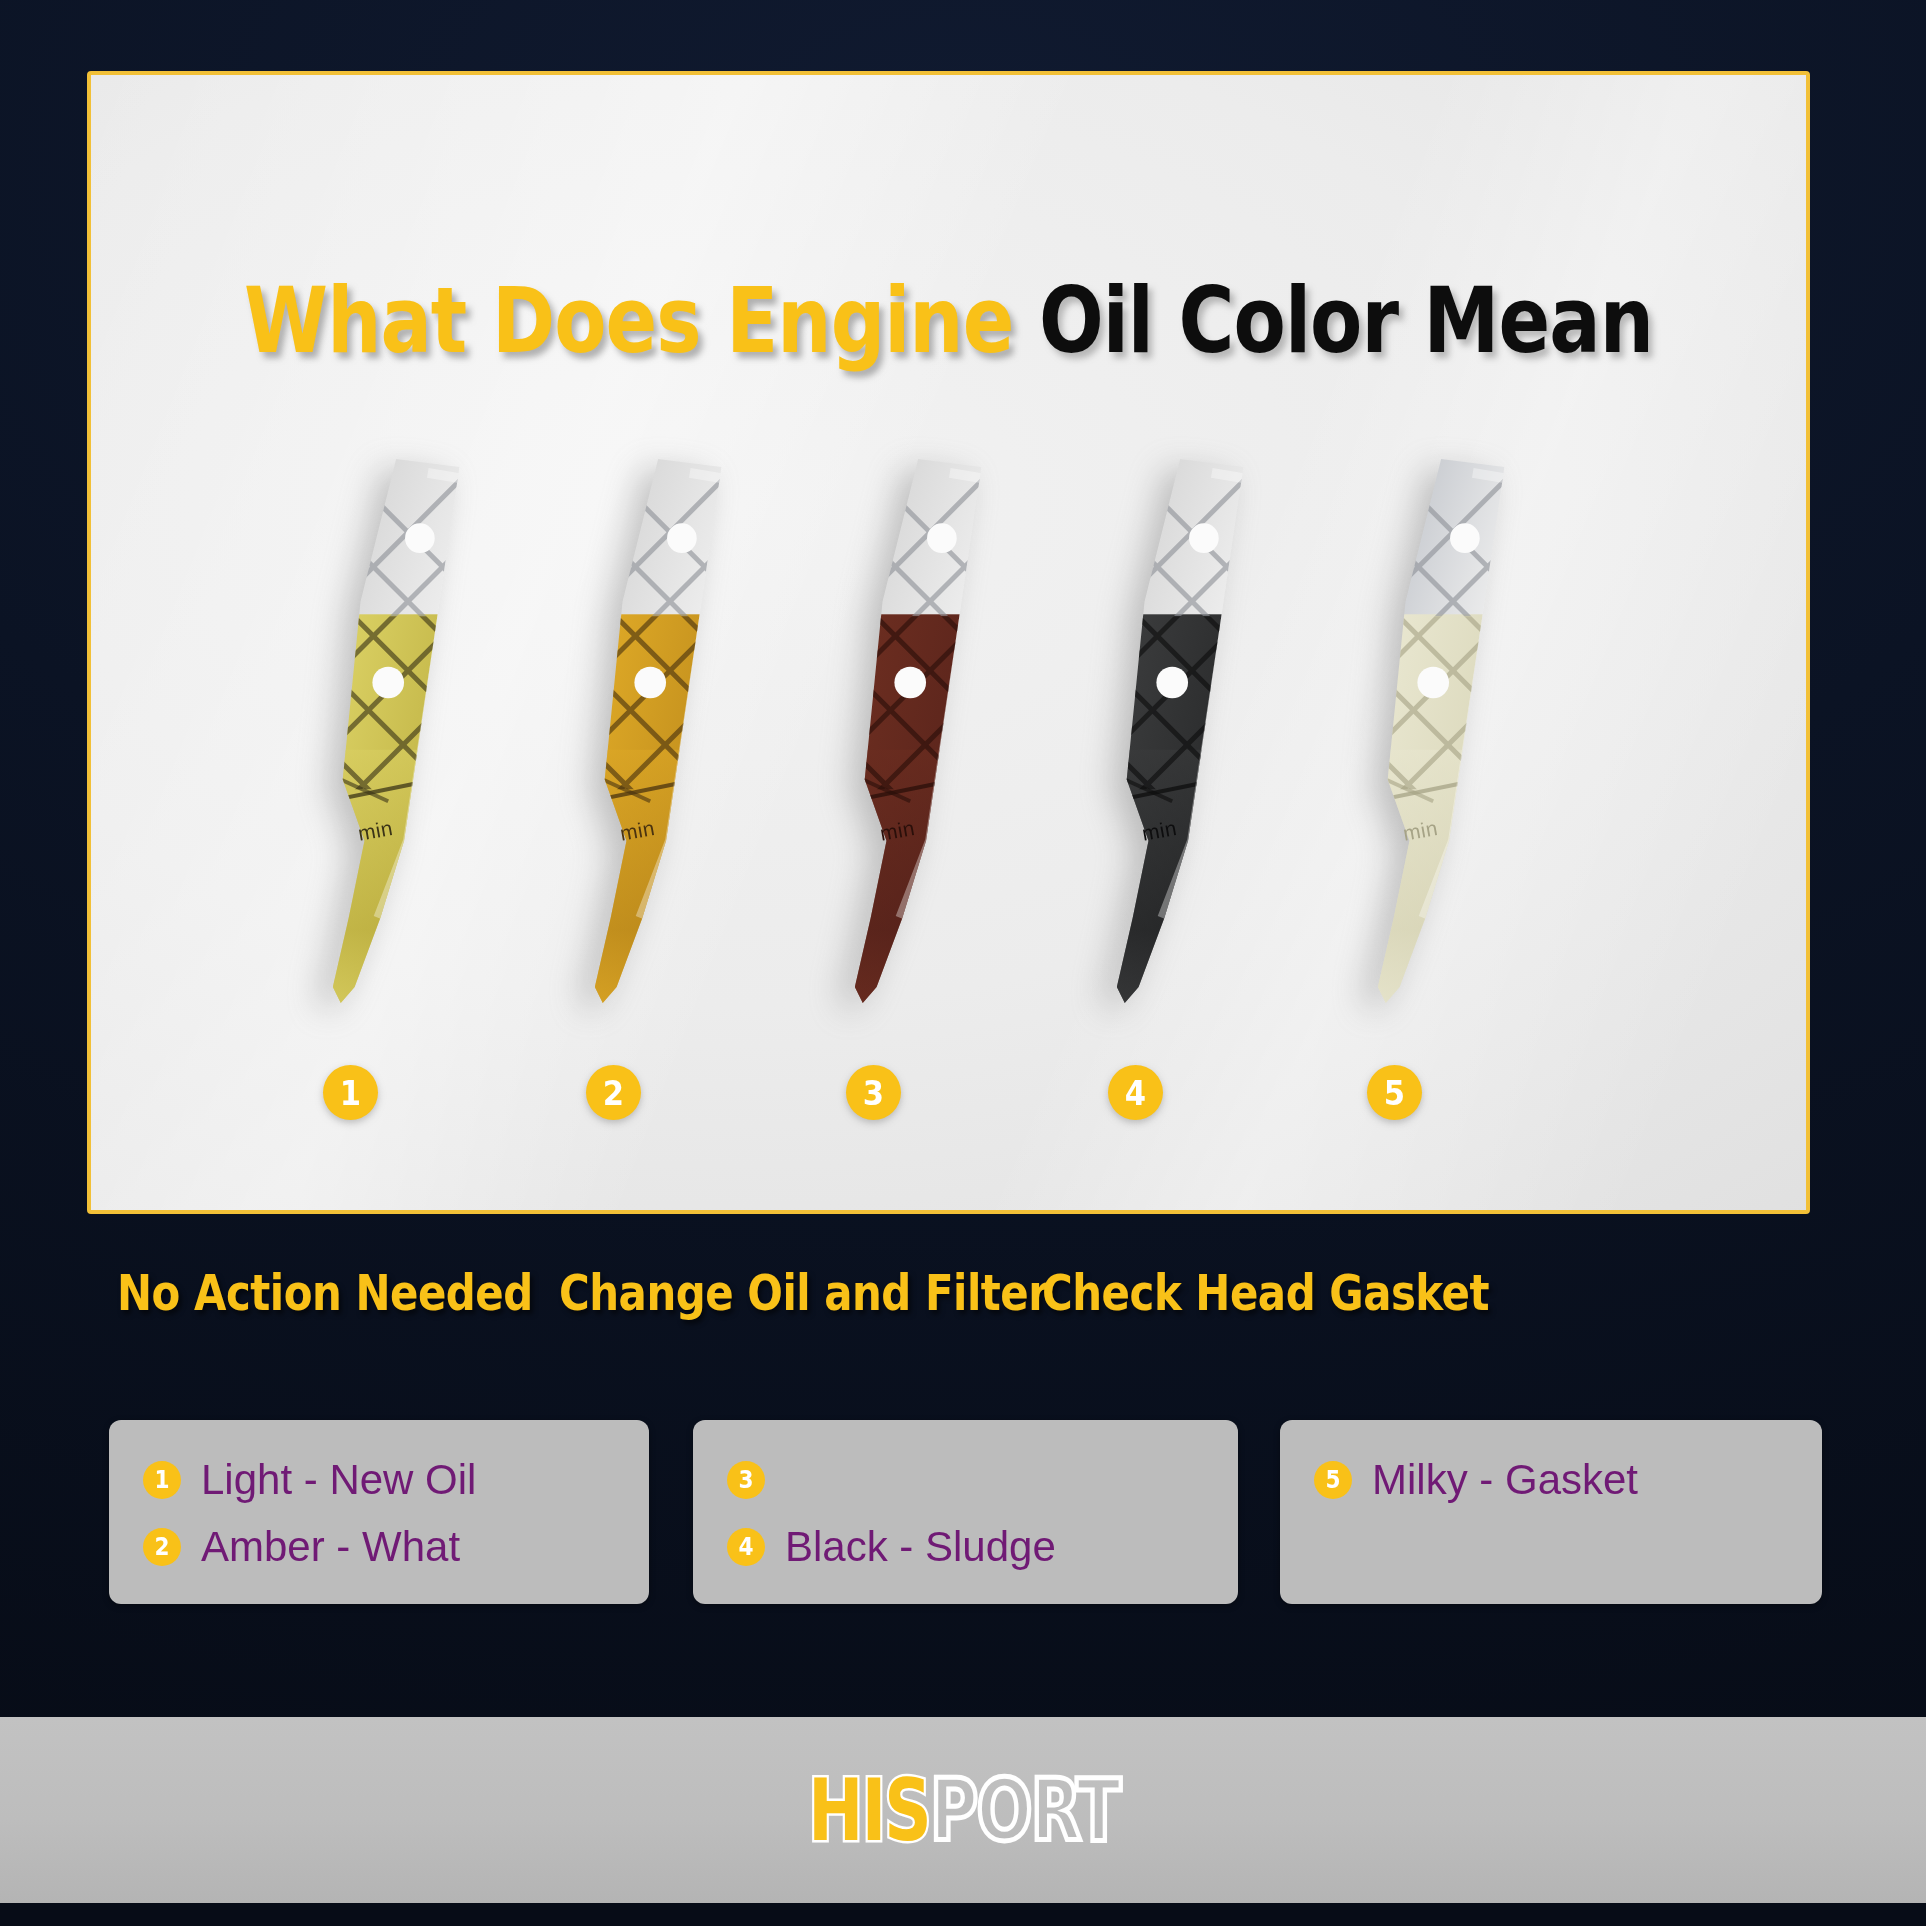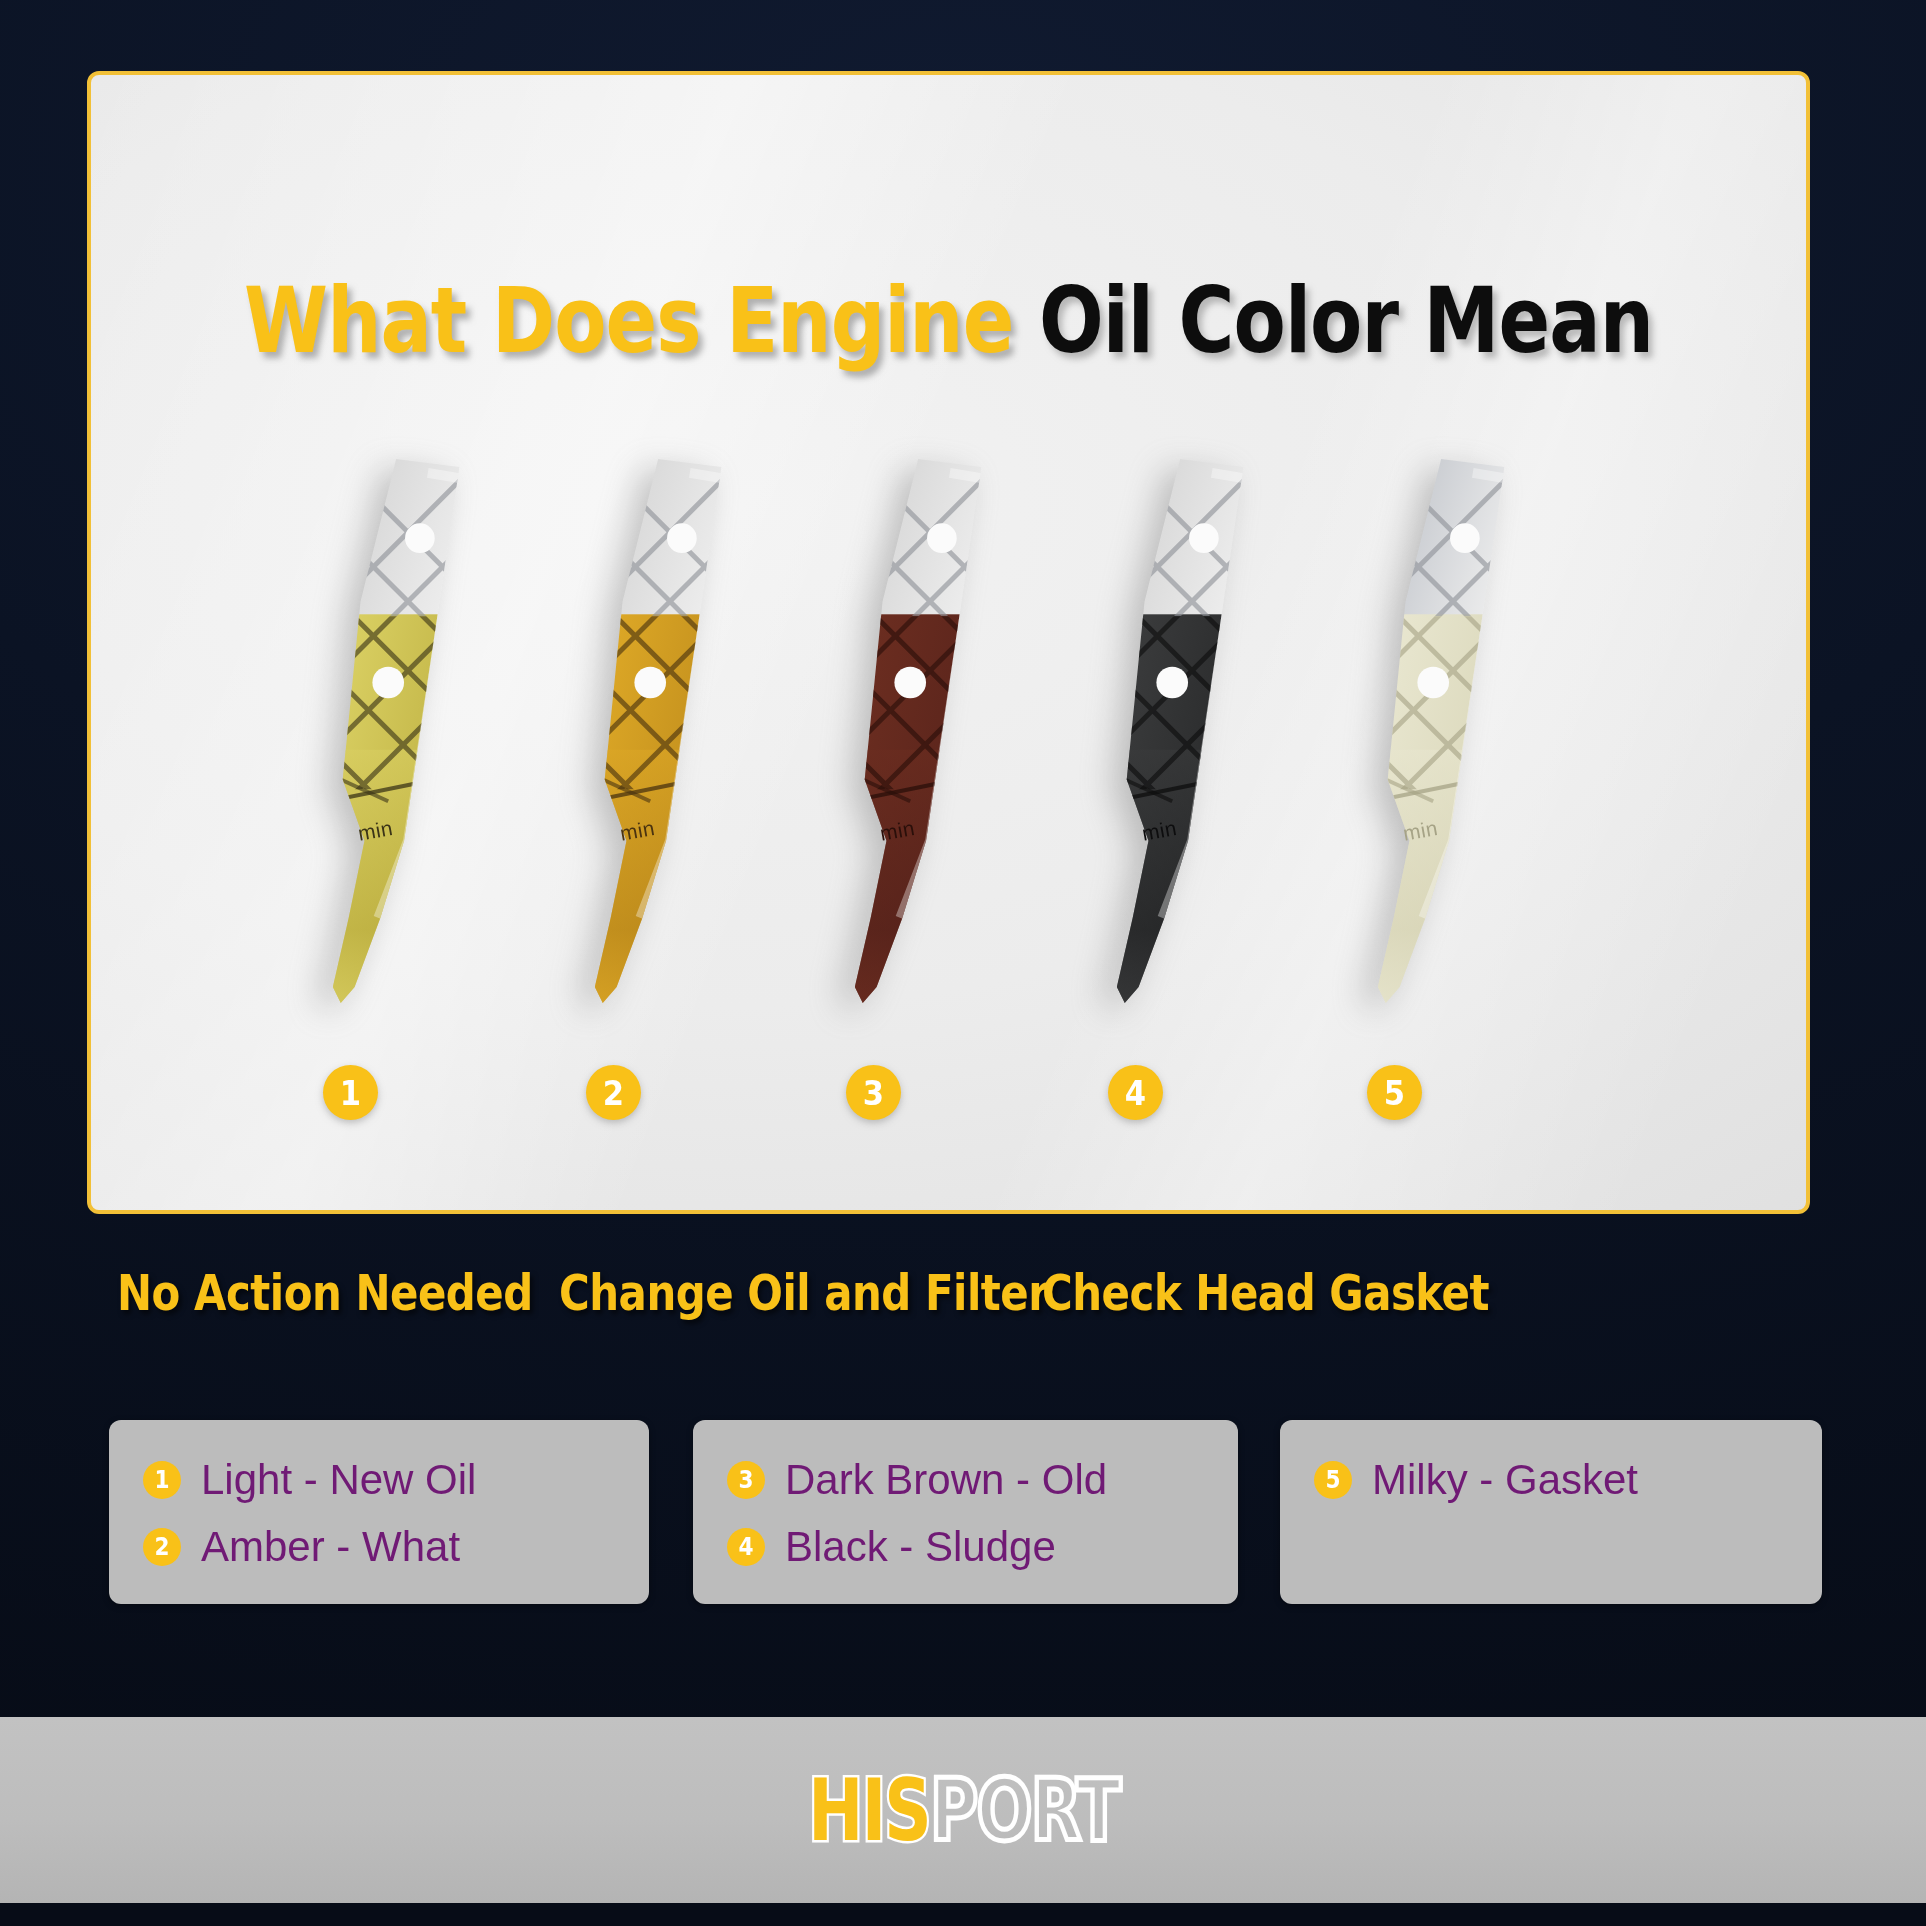--- a/index.html
+++ b/index.html
@@ -13,21 +13,21 @@
   #bg-gradient{
     position:absolute;inset:0;
     background:
       radial-gradient(ellipse 140% 90% at 50% 8%, #101a30 0%, #0b1324 45%, #070c17 100%);
   }
 
   
   #hero-panel{
     position:absolute;left:87px;top:71px;width:1723px;height:1143px;
     border:4px solid #f2c037;
-    border-radius:12px;
+    border-radius:4px;
     background:
       radial-gradient(ellipse 120% 110% at 38% 38%, #f2f2f2 0%, #ececec 40%, #e2e2e2 72%, #d9d9d9 100%);
     box-sizing:border-box;
     overflow:hidden;
     text-decoration:underline;
   }
   #hero-sheen{
     position:absolute;inset:0;
     background:linear-gradient(112deg, rgba(255,255,255,0) 0%, rgba(255,255,255,.45) 30%, rgba(255,255,255,0) 46%,
       rgba(255,255,255,0) 62%, rgba(255,255,255,.35) 74%, rgba(255,255,255,0) 92%);
@@ -522,21 +522,20 @@
         <span class="legend-text">Light - New Oil</span>
       </div>
       <div class="legend-row">
         <span class="legend-badge">2</span>
         <span class="legend-text">Amber - What</span>
       </div>
     </div>
     <div class="legend-card" style="left: 693px; width: 545px;">
       <div class="legend-row">
         <span class="legend-badge">3</span>
-        <span class="legend-text">Dark Brown - Old</span>
       </div>
       <div class="legend-row">
         <span class="legend-badge">4</span>
         <span class="legend-text">Black - Sludge</span>
       </div>
     </div>
     <div class="legend-card" style="left: 1280px; width: 542px;">
       <div class="legend-row">
         <span class="legend-badge">5</span>
         <span class="legend-text">Milky - Gasket</span>

